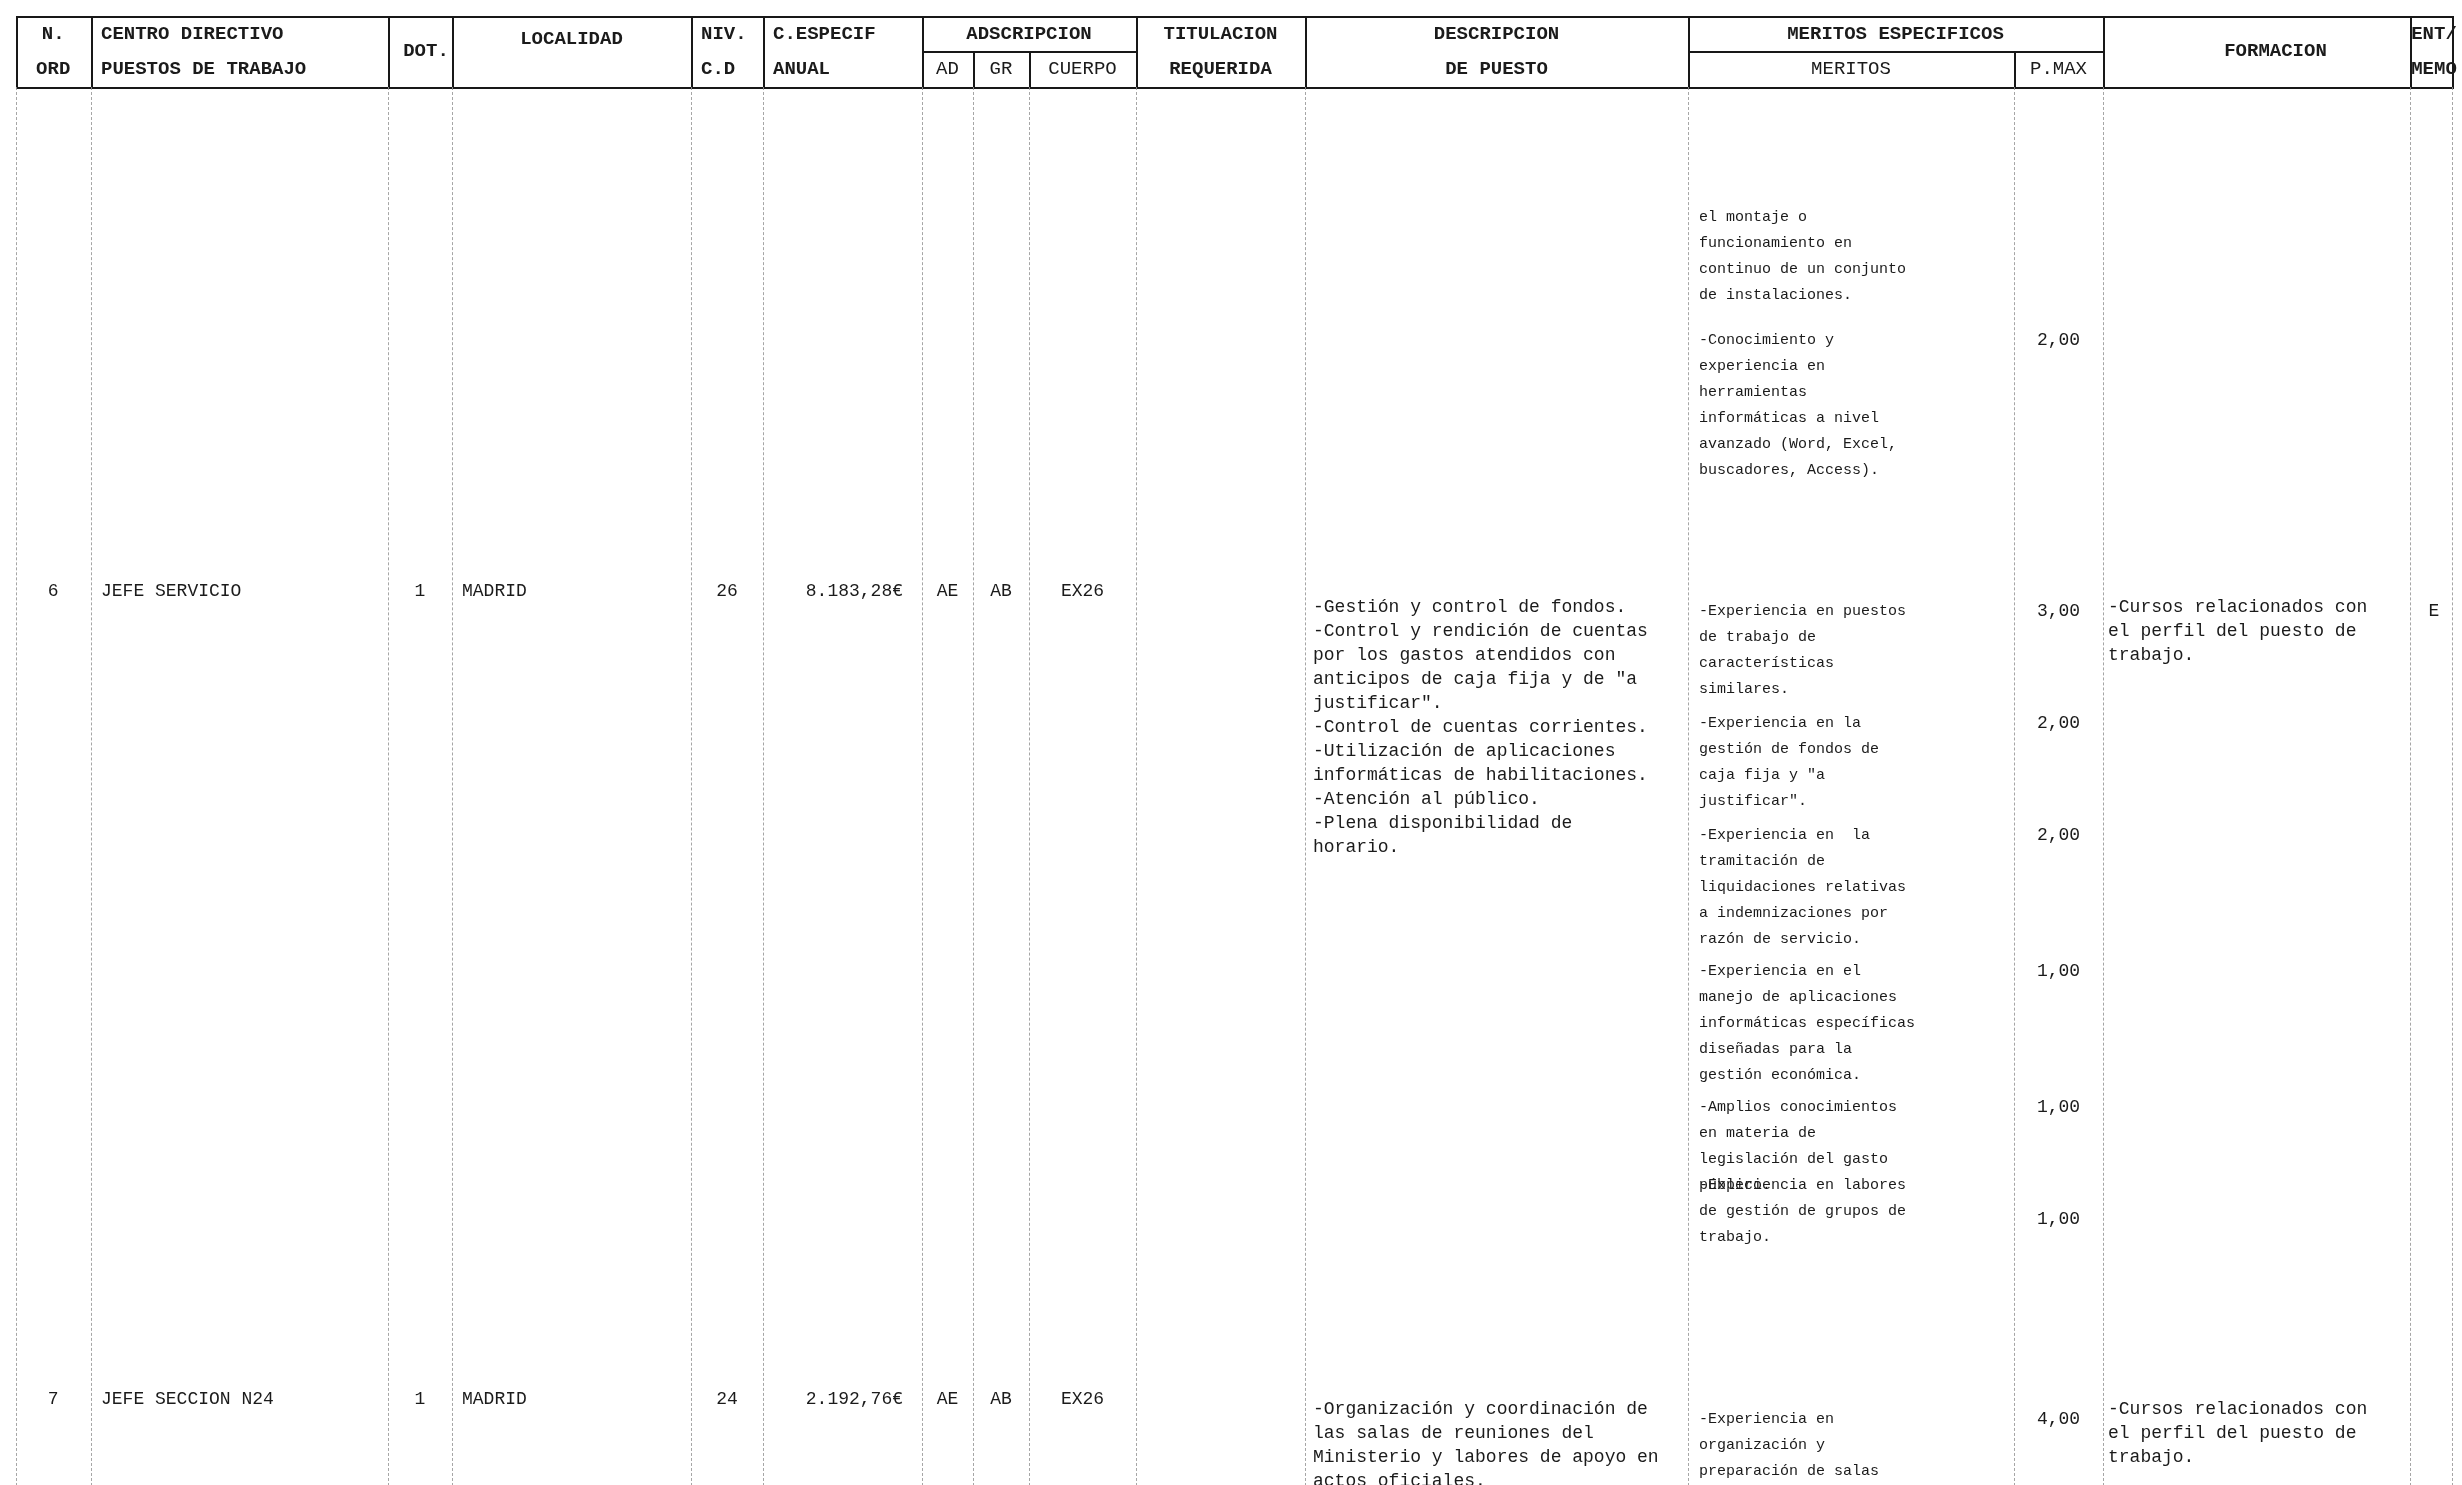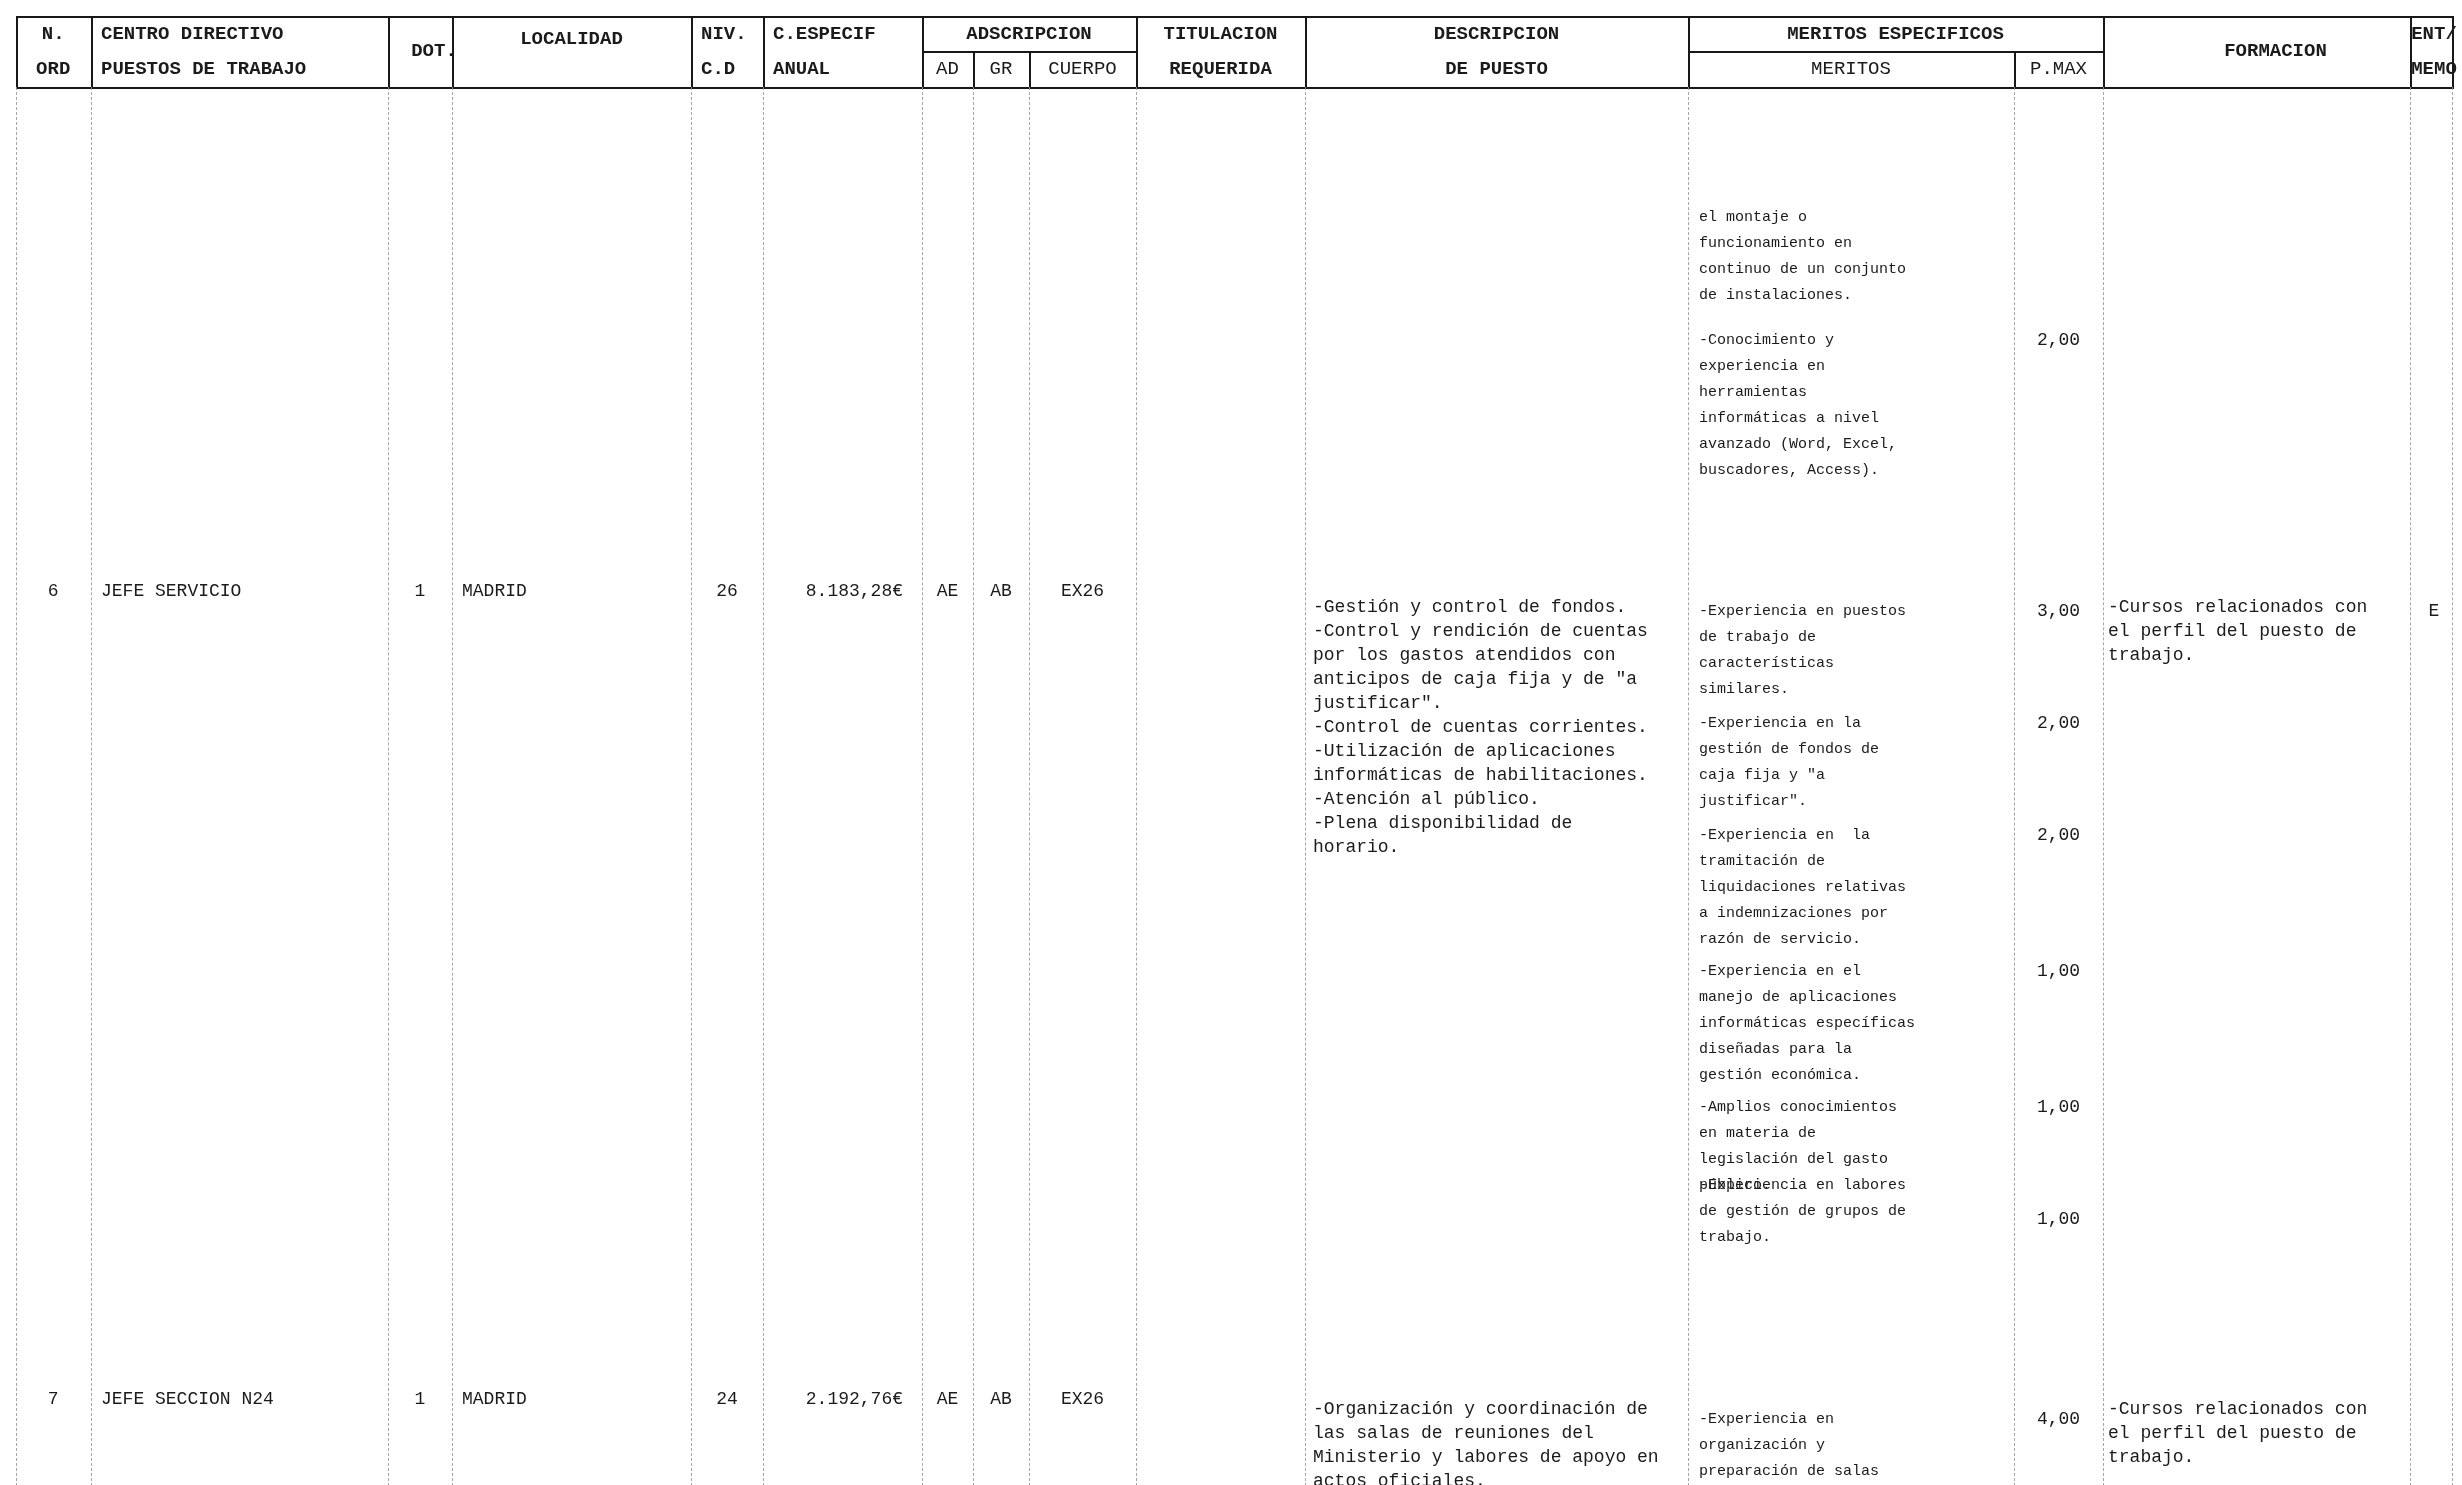--- a/index.html
+++ b/index.html
@@ -78,21 +78,21 @@
   <div class="vb" style="left:2452px;top:87px;height:1399px"></div>
 
   <div class="hcell" style="left:15.7px;width:75px">
     <div class="ln">N.</div>
     <div class="ln">ORD</div>
   </div>
   <div class="hcell left" style="left:91px;width:297px">
     <div class="ln">CENTRO DIRECTIVO</div>
     <div class="ln">PUESTOS DE TRABAJO</div>
   </div>
-  <div class="hcell mid" style="left:396px;width:76px">
+  <div class="hcell mid" style="left:388px;width:76px">
     <div class="ln">DOT.</div>
   </div>
   <div class="hcell" style="left:452px;width:239px">
     <div class="ln">LOCALIDAD</div>
     <div class="ln"></div>
   </div>
   <div class="hcell left" style="left:691px;width:72px">
     <div class="ln">NIV.</div>
     <div class="ln">C.D</div>
   </div>

